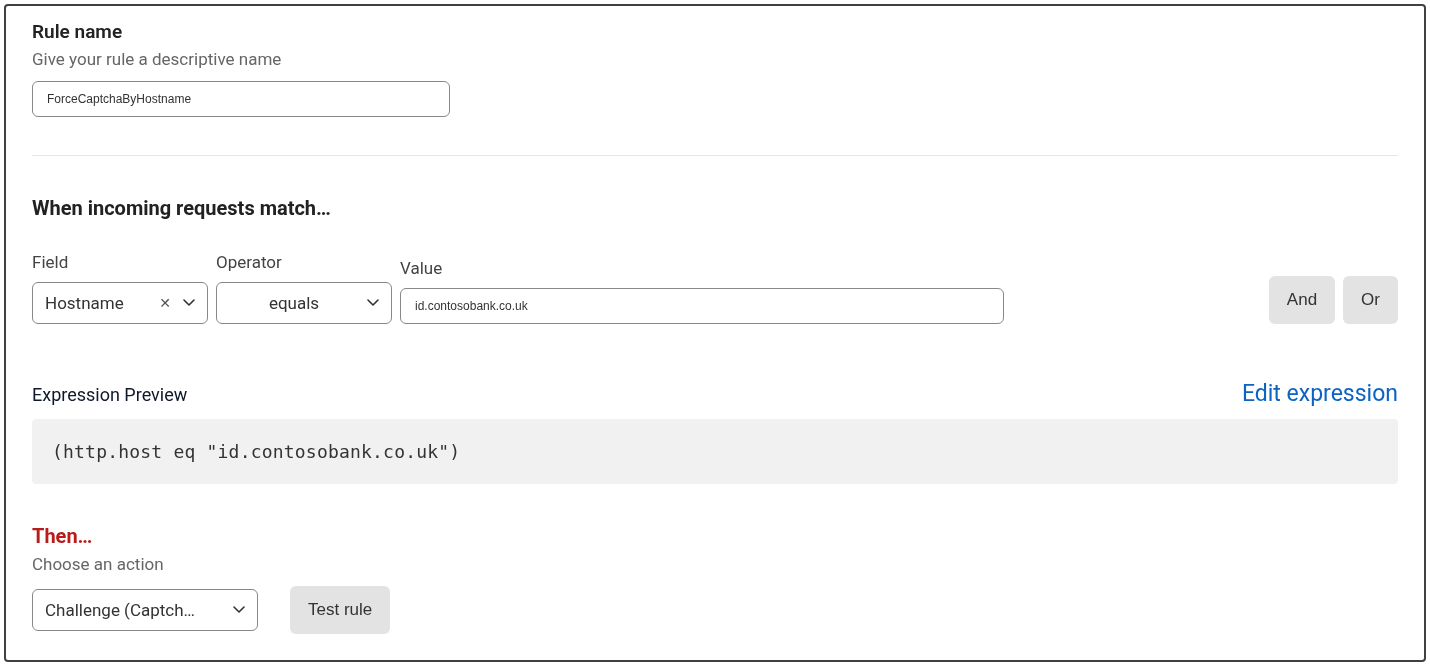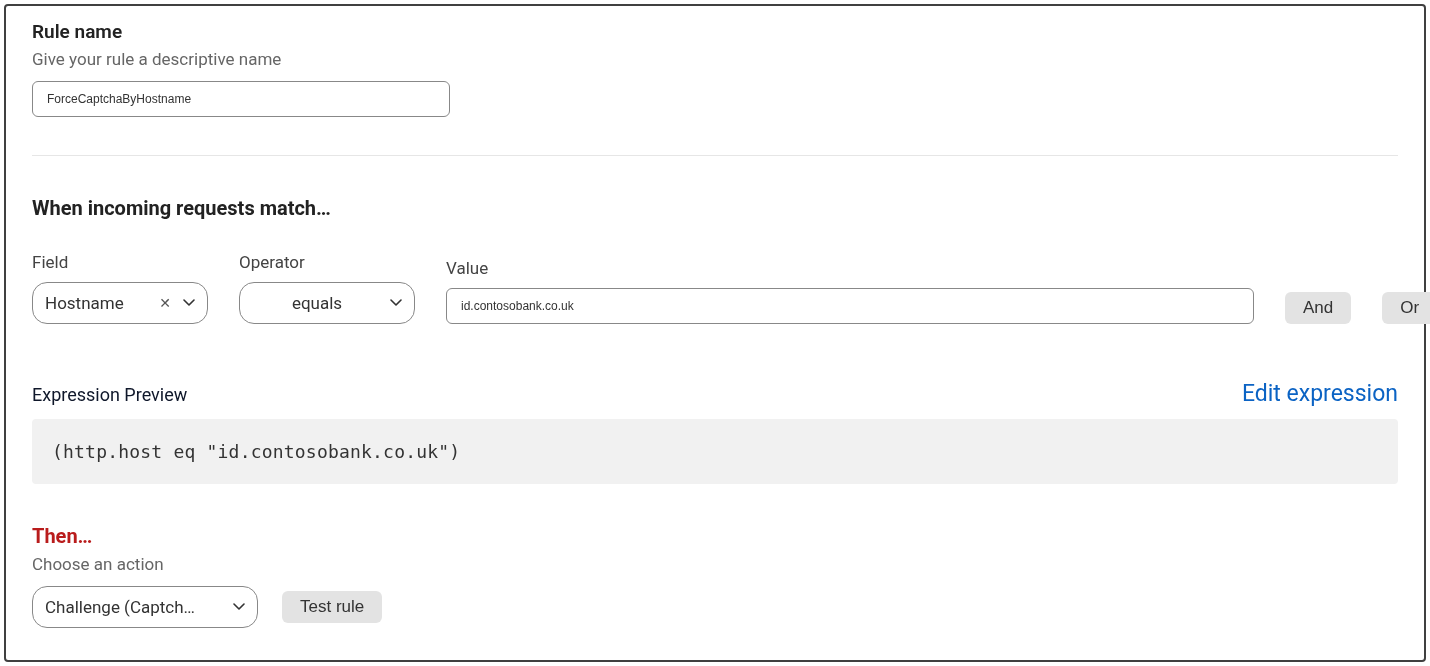--- a/index.html
+++ b/index.html
@@ -44,32 +44,32 @@
   }
   .when-title {
     font-size: 20px;
     font-weight: 700;
     color: #222;
     margin-bottom: 5px;
   }
   .cond-row {
     display: flex;
     align-items: flex-end;
-    gap: 31px;
+    gap: 8px;
     margin-top: 32px;
   }
   .col { display: flex; flex-direction: column; }
   .col-label {
     font-size: 17px;
     color: #444;
     margin-bottom: 10px;
   }
   .select {
     border: 1px solid #888;
-    border-radius: 15px;
+    border-radius: 6px;
     background: #fff;
     padding: 10px 12px;
     font-size: 17px;
     color: #333;
     display: flex;
     align-items: center;
     justify-content: space-between;
     cursor: pointer;
     gap: 8px;
   }
@@ -77,28 +77,28 @@
   .select .clear {
     font-size: 14px;
     color: #555;
     padding: 0 4px;
     cursor: pointer;
   }
   .select .caret svg { display:block; }
   .field-select { width: 176px; }
   .operator-select { width: 176px; text-align: center; }
   .action-select { width: 226px; }
-  .value-input { width: 808px; flex:1; }
+  .value-input { width: 604px; flex:1; }
   .btn {
     border: none;
     border-radius: 6px;
     background: #e3e3e3;
     color: #333;
     font-size: 17px;
-    padding: 6px 18px;
+    padding: 14px 18px;
     cursor: pointer;
   }
   .preview-row {
     display: flex;
     justify-content: space-between;
     align-items: baseline;
     margin-top: 56px;
   }
   .preview-label { font-size: 18px; color: #0f172a; }
   .edit-link { font-size: 23px; color: #0b63c4; cursor: pointer; }
@@ -116,21 +116,21 @@
   .then-title {
     font-size: 20px;
     font-weight: 700;
     color: #b91c1c;
     margin-top: 40px;
     margin-bottom: 6px;
   }
   .action-row {
     display: flex;
     align-items: center;
-    gap: 24px;
+    gap: 32px;
     margin-top: 12px;
   }
 </style>
 </head>
 <body>
 
 <div class="panel">
 
   
   <div class="section-title">Rule name</div>

